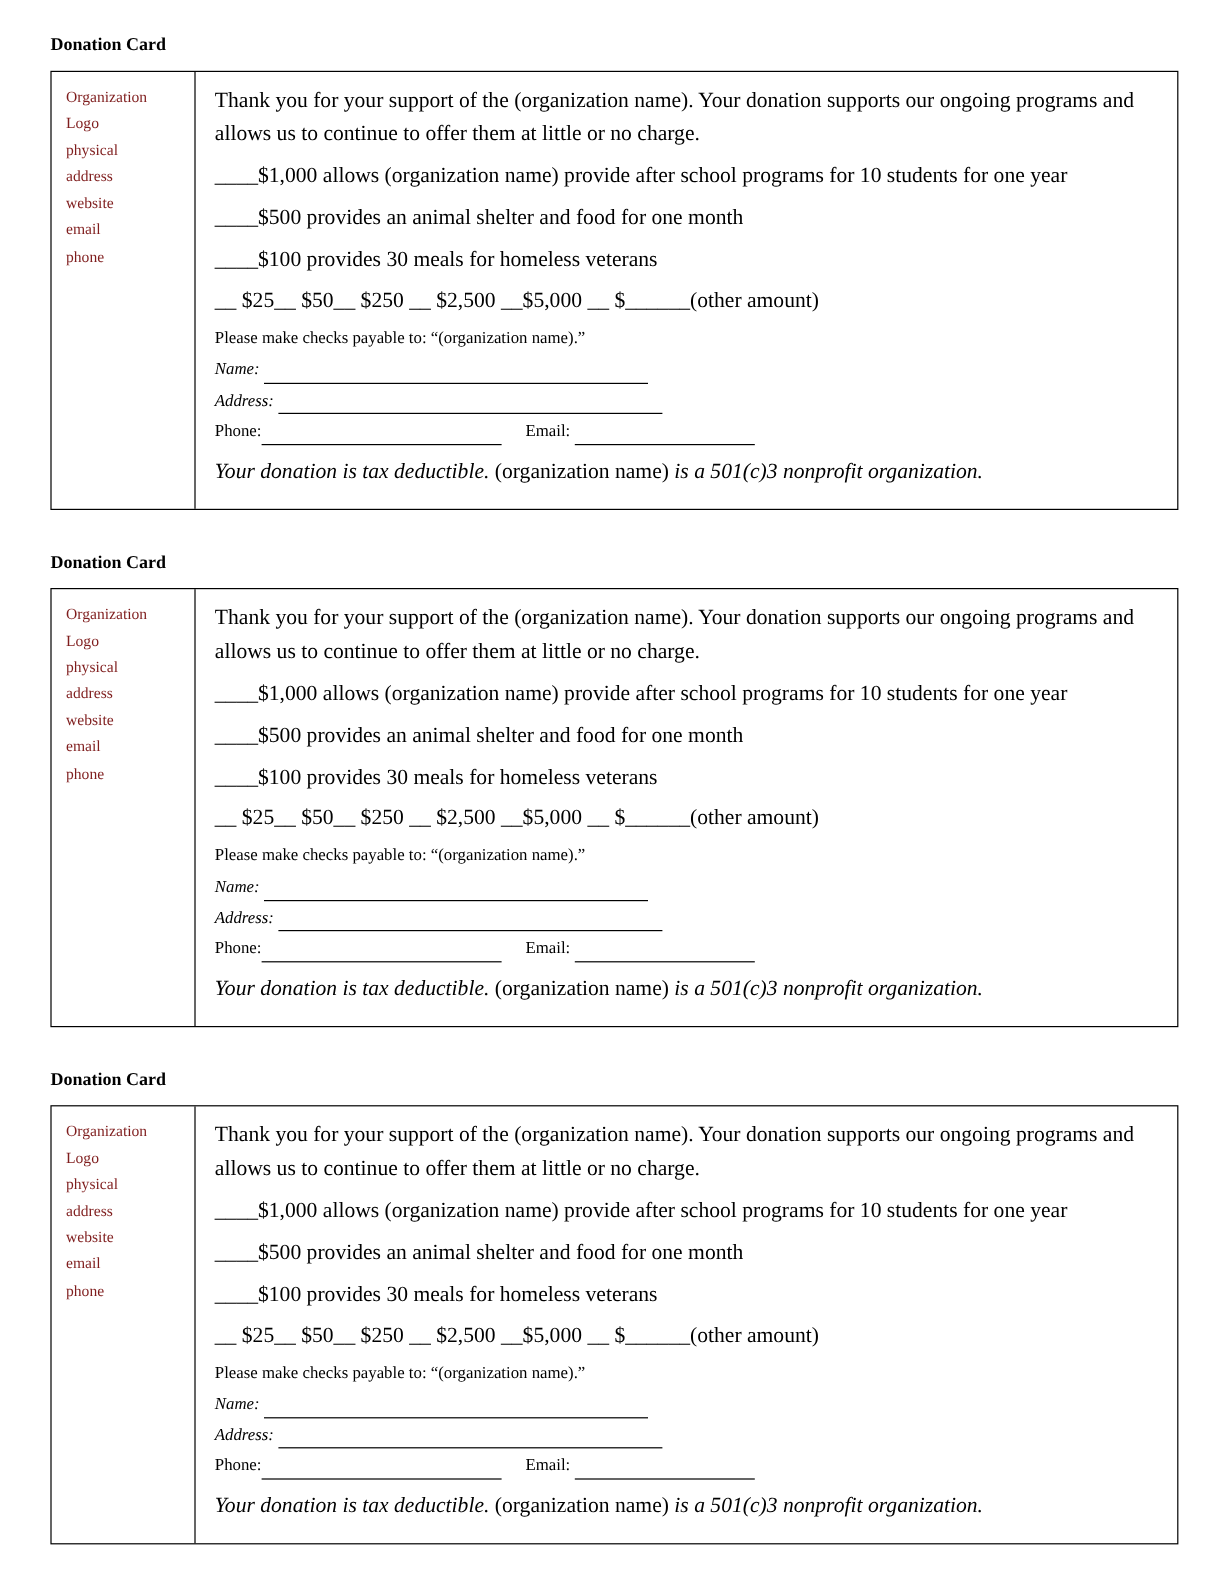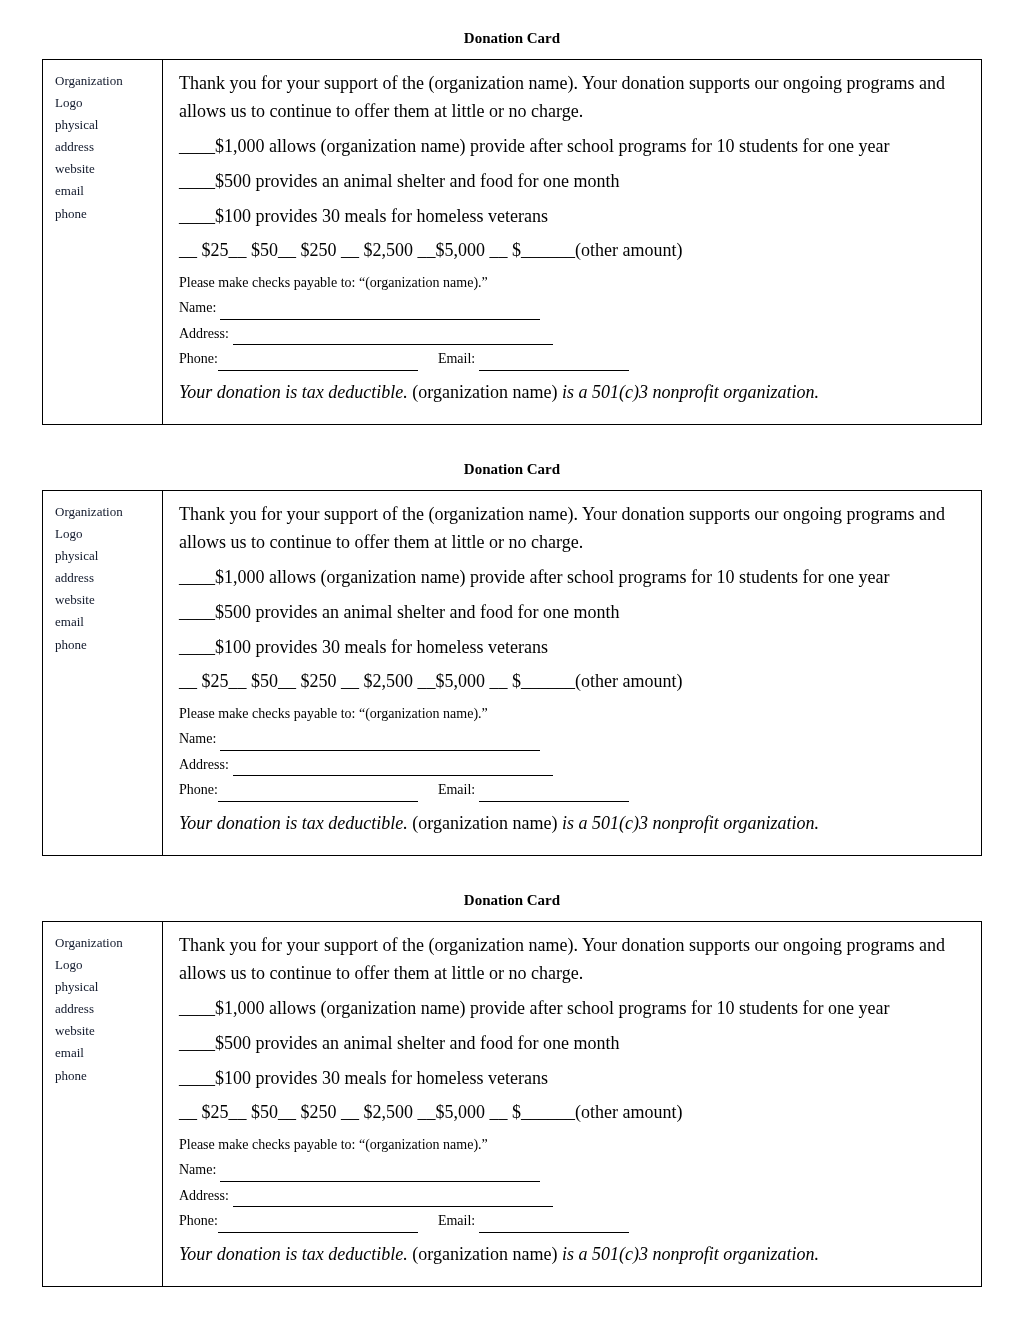--- a/index.html
+++ b/index.html
@@ -10,39 +10,38 @@
       color: #000;
       padding: 30px 40px;
     }
     .donation-card {
       margin-bottom: 36px;
       max-width: 940px;
       margin-left: auto;
       margin-right: auto;
     }
     .card-title {
-      text-align: center;
       font-weight: bold;
       font-size: 15px;
       margin-bottom: 12px;
       font-family: 'Times New Roman', Times, serif;
     }
     .card-body {
       display: flex;
       flex-direction: row;
       border: 1px solid #000;
     }
     .logo-box {
       border-right: 1px solid #000;
       padding: 10px 12px;
       min-width: 120px;
       max-width: 120px;
       font-size: 13px;
       line-height: 1.7;
-      color: #0f172a;
+      color: #7f1d1d;
     }
     .content-box {
       padding: 10px 16px;
       flex: 1;
       line-height: 1.55;
     }
     .content-box p {
       margin-bottom: 7px;
       font-size: 18px;
     }
@@ -57,44 +56,45 @@
     }
     .form-section {
       margin-top: 4px;
     }
     .form-section p {
       margin-bottom: 3px;
       font-size: 14px;
     }
     .form-line {
       display: flex;
-      align-items: flex-start;
+      align-items: flex-end;
       margin-bottom: 3px;
       font-size: 14px;
+      font-style: italic;
     }
     .form-line .label {
       margin-right: 4px;
       white-space: nowrap;
     }
     .underline {
       display: inline-block;
       border-bottom: 1px solid #000;
     }
     .underline-long {
       width: 320px;
     }
     .underline-medium {
       width: 200px;
     }
     .underline-short {
       width: 150px;
     }
     .phone-email-line {
       display: flex;
-      align-items: flex-start;
+      align-items: center;
       font-size: 14px;
       margin-bottom: 3px;
     }
     .tax-line {
       text-align: left;
       margin-top: 8px;
       font-size: 13.5px;
     }
     .tax-line em {
       font-style: italic;

